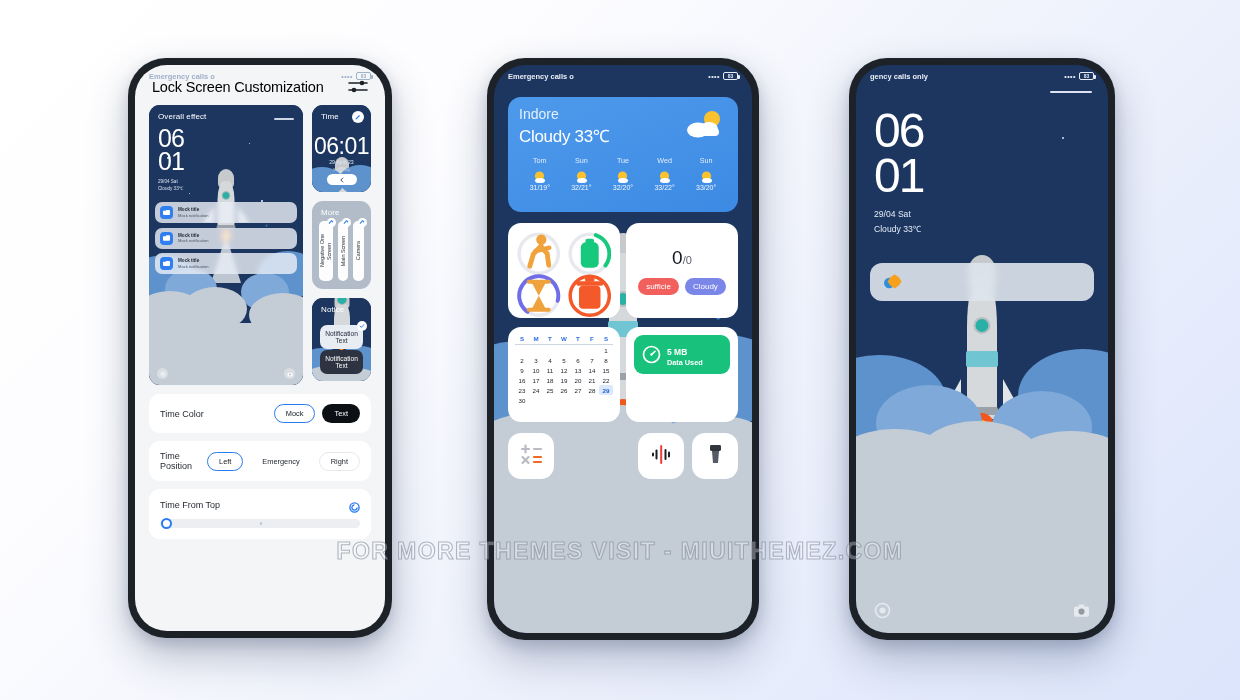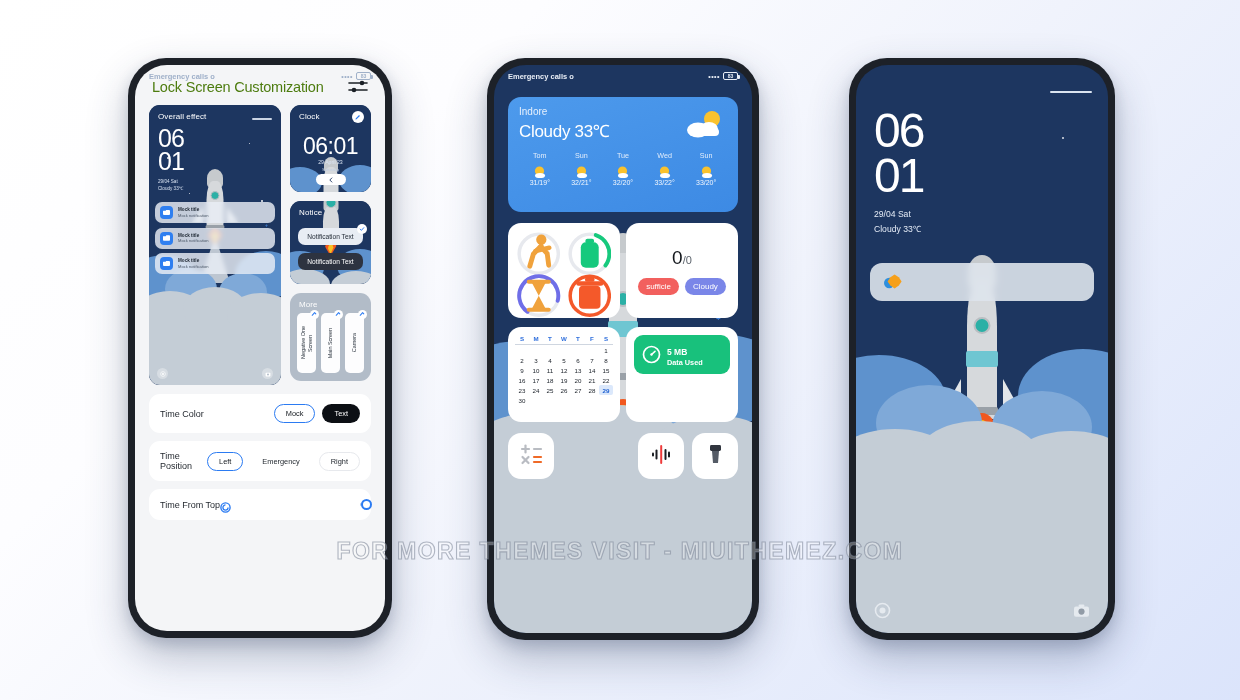--- a/index.html
+++ b/index.html
@@ -49,25 +49,25 @@
     width: 1.5px; height: 3.5px; background: currentColor; border-radius: 0 1px 1px 0;
   }
 
   
   #p1screen { background: #f4f5f7; }
   #p1screen .statusbar { color: #9fb0c9; }
   .p1-header {
     display: flex; align-items: center; justify-content: space-between;
     padding: 14px 17px 10px 17px;
   }
-  .p1-title { font-size: 14.5px; color: #4d7c0f; letter-spacing: -.2px; }
+  .p1-title { font-size: 14.5px; color: #000000; letter-spacing: -.2px; }
   .sliders-icon { width: 20px; height: 16px; }
 
   .p1-body { padding: 0 14px; display: flex; gap: 9px; }
-  .col-left { width: 132px; }
+  .col-left { width: 154px; }
   .col-right { flex: 1; display: flex; flex-direction: column; gap: 9px; }
 
   .card { border-radius: 11px; position: relative; overflow: hidden; }
   .card-lbl {
     font-size: 8px; color: #ffffff; font-weight: 500;
     position: absolute; top: 7px; left: 9px; z-index: 5; letter-spacing: .1px;
   }
 
   
   .overall {
@@ -176,21 +176,21 @@
   }
   .srow-label { font-size: 9px; color: #1f242b; }
   .pillgroup { display: flex; gap: 7px; align-items: center; }
   .pill {
     border-radius: 11px; font-size: 7.4px; padding: 4px 11px;
     border: 1.3px solid transparent; background: #fff; color: #242a31; font-weight: 500;
   }
   .pill.sel { border-color: #2b7bf2; color: #13181e; }
   .pill.dark { background: #0c0f14; color: #fff; }
   .pill.plain { border-color: #e7e9ed; }
-  .srow.col { flex-direction: row; align-items: stretch; gap: 8px; }
+  .srow.col { flex-direction: column; align-items: stretch; gap: 8px; }
   .srow-head { display: flex; align-items: center; justify-content: space-between; }
   .reset-ic { width: 11px; height: 11px; }
   .slider { position: relative; height: 11px; display: flex; align-items: center; }
   .slider-track { position: absolute; left: 0; right: 0; height: 9px; background: #eceef2; border-radius: 5px; }
   .slider-dot { position: absolute; left: 50%; width: 2.4px; height: 2.4px; border-radius: 50%; background: #b6c6e0; }
   .slider-knob {
     position: absolute; left: 1px; width: 11px; height: 11px; border-radius: 50%;
     background: #fff; border: 2.1px solid #2b7bf2;
   }
 
@@ -214,21 +214,21 @@
 
   
   #p2screen .statusbar { color: #e9eef6; }
   .p2-widgets { position: absolute; inset: 0; z-index: 10; padding: 0 14px; }
 
   .weather-w {
     position: absolute; top: 32px; left: 14px; right: 14px; height: 115px;
     background: linear-gradient(160deg, #4d9aec 0%, #3d8ae4 100%);
     border-radius: 13px; padding: 9px 11px; color: #fff; overflow: hidden;
   }
-  .ww-city { font-size: 10px; color: #e6f0fd; }
+  .ww-city { font-size: 14px; color: #e6f0fd; }
   .ww-cond { font-size: 17px; font-weight: 400; margin-top: 2px; letter-spacing: -.3px; }
   .ww-sun { position: absolute; top: 12px; right: 12px; width: 42px; height: 30px; }
   .ww-days { display: flex; justify-content: space-between; margin-top: 9px; }
   .ww-day { text-align: center; flex: 1; }
   .ww-dn { font-size: 7.2px; color: #e2edfb; }
   .ww-di { margin: 4px auto 3px auto; width: 15px; height: 12px; }
   .ww-dt { font-size: 7px; color: #f1f6fd; }
 
   .w-card { background: #fff; border-radius: 13px; position: absolute; }
   .quad { top: 158px; left: 14px; width: 112px; height: 95px; padding: 9px; }
@@ -412,61 +412,33 @@
         <div class="card clock-card">
           <div class="mini-wall wall">
             <div class="rocket-wrap" style="top:52px;width:50px;height:60px">
               <div class="r-nose" style="top:0;width:14px;height:15px"></div>
               <div class="r-body" style="top:10px;width:15px;height:36px"></div>
               <div class="r-win" style="top:18px;width:8px;height:8px;border-width:1.2px"></div>
             </div>
             <div class="cloud-b" style="left:-12px;top:62px;width:44px;height:30px"></div>
             <div class="cloud-b" style="right:-10px;top:60px;width:42px;height:30px"></div>
           </div>
-          <div class="card-lbl">Clock</div>
+          <div class="card-lbl">Time</div>
           <div class="pen-badge">
             <svg viewBox="0 0 12 12" width="8" height="8">
                 <path d="M2.5 8.2 L7.6 3.1 L8.9 4.4 L3.8 9.5 L2.2 9.8 Z" fill="#2b7bf2"></path>
               </svg>
           </div>
           <div class="clock-big">06:01</div>
           <div class="clock-date">29 April 23</div>
           <div class="clock-day">Saturday</div>
           <div class="chev-pill">
             <svg viewBox="0 0 10 10" width="6" height="6">
                 <path d="M6.4 1.6 L3 5 L6.4 8.4" fill="none" stroke="#1d3660" stroke-width="1.5" stroke-linecap="round" stroke-linejoin="round"></path>
               </svg>
-          </div>
-        </div>
-
-        <div class="card notice-card">
-          <div class="mini-wall wall">
-            <div class="rocket-wrap" style="top:-6px;width:50px;height:70px">
-              <div class="r-nose" style="top:0;width:15px;height:16px"></div>
-              <div class="r-body" style="top:11px;width:16px;height:38px"></div>
-              <div class="r-win" style="top:2px;width:11px;height:11px;border-width:1.4px"></div>
-              <div class="flame-o" style="top:46px;width:12px;height:15px"></div>
-              <div class="flame-y" style="top:49px;width:6px;height:10px"></div>
-            </div>
-            <div class="cloud-b" style="left:-14px;top:50px;width:48px;height:34px"></div>
-            <div class="cloud-b" style="right:-12px;top:48px;width:46px;height:34px"></div>
-            <div class="cloud-w" style="left:-10px;top:68px;width:50px;height:30px"></div>
-            <div class="cloud-w" style="right:-10px;top:70px;width:50px;height:30px"></div>
-          </div>
-          <div class="card-lbl">Notice</div>
-          <div class="notif-chip nc-1">
-            <span>Notification Text</span>
-            <span class="tick" style="top:-4px;right:-4px">
-              <svg viewBox="0 0 10 10">
-                  <path d="M2 5.2 L4 7.3 L8 2.8" fill="none" stroke="#2b7bf2" stroke-width="1.6" stroke-linecap="round" stroke-linejoin="round"></path>
-                </svg>
-            </span>
-          </div>
-          <div class="notif-chip nc-2">
-            <span>Notification Text</span>
           </div>
         </div>
 
         <div class="card more-card">
           <div class="card-lbl">More</div>
           <div class="chips">
             <div class="vchip">
               <span>Negative One Screen</span>
               <span class="tick">
                 <svg viewBox="0 0 10 10">
@@ -483,20 +455,48 @@
               </span>
             </div>
             <div class="vchip">
               <span>Camera</span>
               <span class="tick">
                 <svg viewBox="0 0 10 10">
                     <path d="M2 5.2 L4 7.3 L8 2.8" fill="none" stroke="#2b7bf2" stroke-width="1.7" stroke-linecap="round" stroke-linejoin="round"></path>
                   </svg>
               </span>
             </div>
+          </div>
+        </div>
+
+        <div class="card notice-card">
+          <div class="mini-wall wall">
+            <div class="rocket-wrap" style="top:-6px;width:50px;height:70px">
+              <div class="r-nose" style="top:0;width:15px;height:16px"></div>
+              <div class="r-body" style="top:11px;width:16px;height:38px"></div>
+              <div class="r-win" style="top:2px;width:11px;height:11px;border-width:1.4px"></div>
+              <div class="flame-o" style="top:46px;width:12px;height:15px"></div>
+              <div class="flame-y" style="top:49px;width:6px;height:10px"></div>
+            </div>
+            <div class="cloud-b" style="left:-14px;top:50px;width:48px;height:34px"></div>
+            <div class="cloud-b" style="right:-12px;top:48px;width:46px;height:34px"></div>
+            <div class="cloud-w" style="left:-10px;top:68px;width:50px;height:30px"></div>
+            <div class="cloud-w" style="right:-10px;top:70px;width:50px;height:30px"></div>
+          </div>
+          <div class="card-lbl">Notice</div>
+          <div class="notif-chip nc-1">
+            <span>Notification Text</span>
+            <span class="tick" style="top:-4px;right:-4px">
+              <svg viewBox="0 0 10 10">
+                  <path d="M2 5.2 L4 7.3 L8 2.8" fill="none" stroke="#2b7bf2" stroke-width="1.6" stroke-linecap="round" stroke-linejoin="round"></path>
+                </svg>
+            </span>
+          </div>
+          <div class="notif-chip nc-2">
+            <span>Notification Text</span>
           </div>
         </div>
 
       </div>
     </div>
 
     <div class="p1-settings">
       <div class="srow">
         <div class="srow-label">Time Color</div>
         <div class="pillgroup">
@@ -859,20 +859,27 @@
       <div class="cloud-b" style="left:-44px;top:290px;width:134px;height:90px"></div>
       <div class="cloud-b" style="right:-40px;top:284px;width:130px;height:94px"></div>
       <div class="cloud-m" style="left:20px;top:320px;width:106px;height:76px"></div>
       <div class="cloud-m" style="right:16px;top:326px;width:100px;height:72px"></div>
       <div class="cloud-w" style="left:-32px;top:364px;width:142px;height:90px"></div>
       <div class="cloud-w" style="left:56px;top:356px;width:132px;height:88px"></div>
       <div class="cloud-w" style="right:-32px;top:366px;width:138px;height:88px"></div>
       <div class="cloud-base" style="height:176px"></div>
     </div>
 
+    <div class="statusbar">
+      <span>gency calls only</span>
+      <span class="sb-right">
+        <span class="sb-dots">••••</span>
+        <span class="batt">83</span>
+      </span>
+    </div>
     <div class="p3-line"></div>
 
     <div class="p3-clock">
       <div class="h">06</div>
       <div class="m">01</div>
       <div class="p3-meta">
         <div>29/04 Sat</div>
         <div>Cloudy 33℃</div>
       </div>
     </div>

